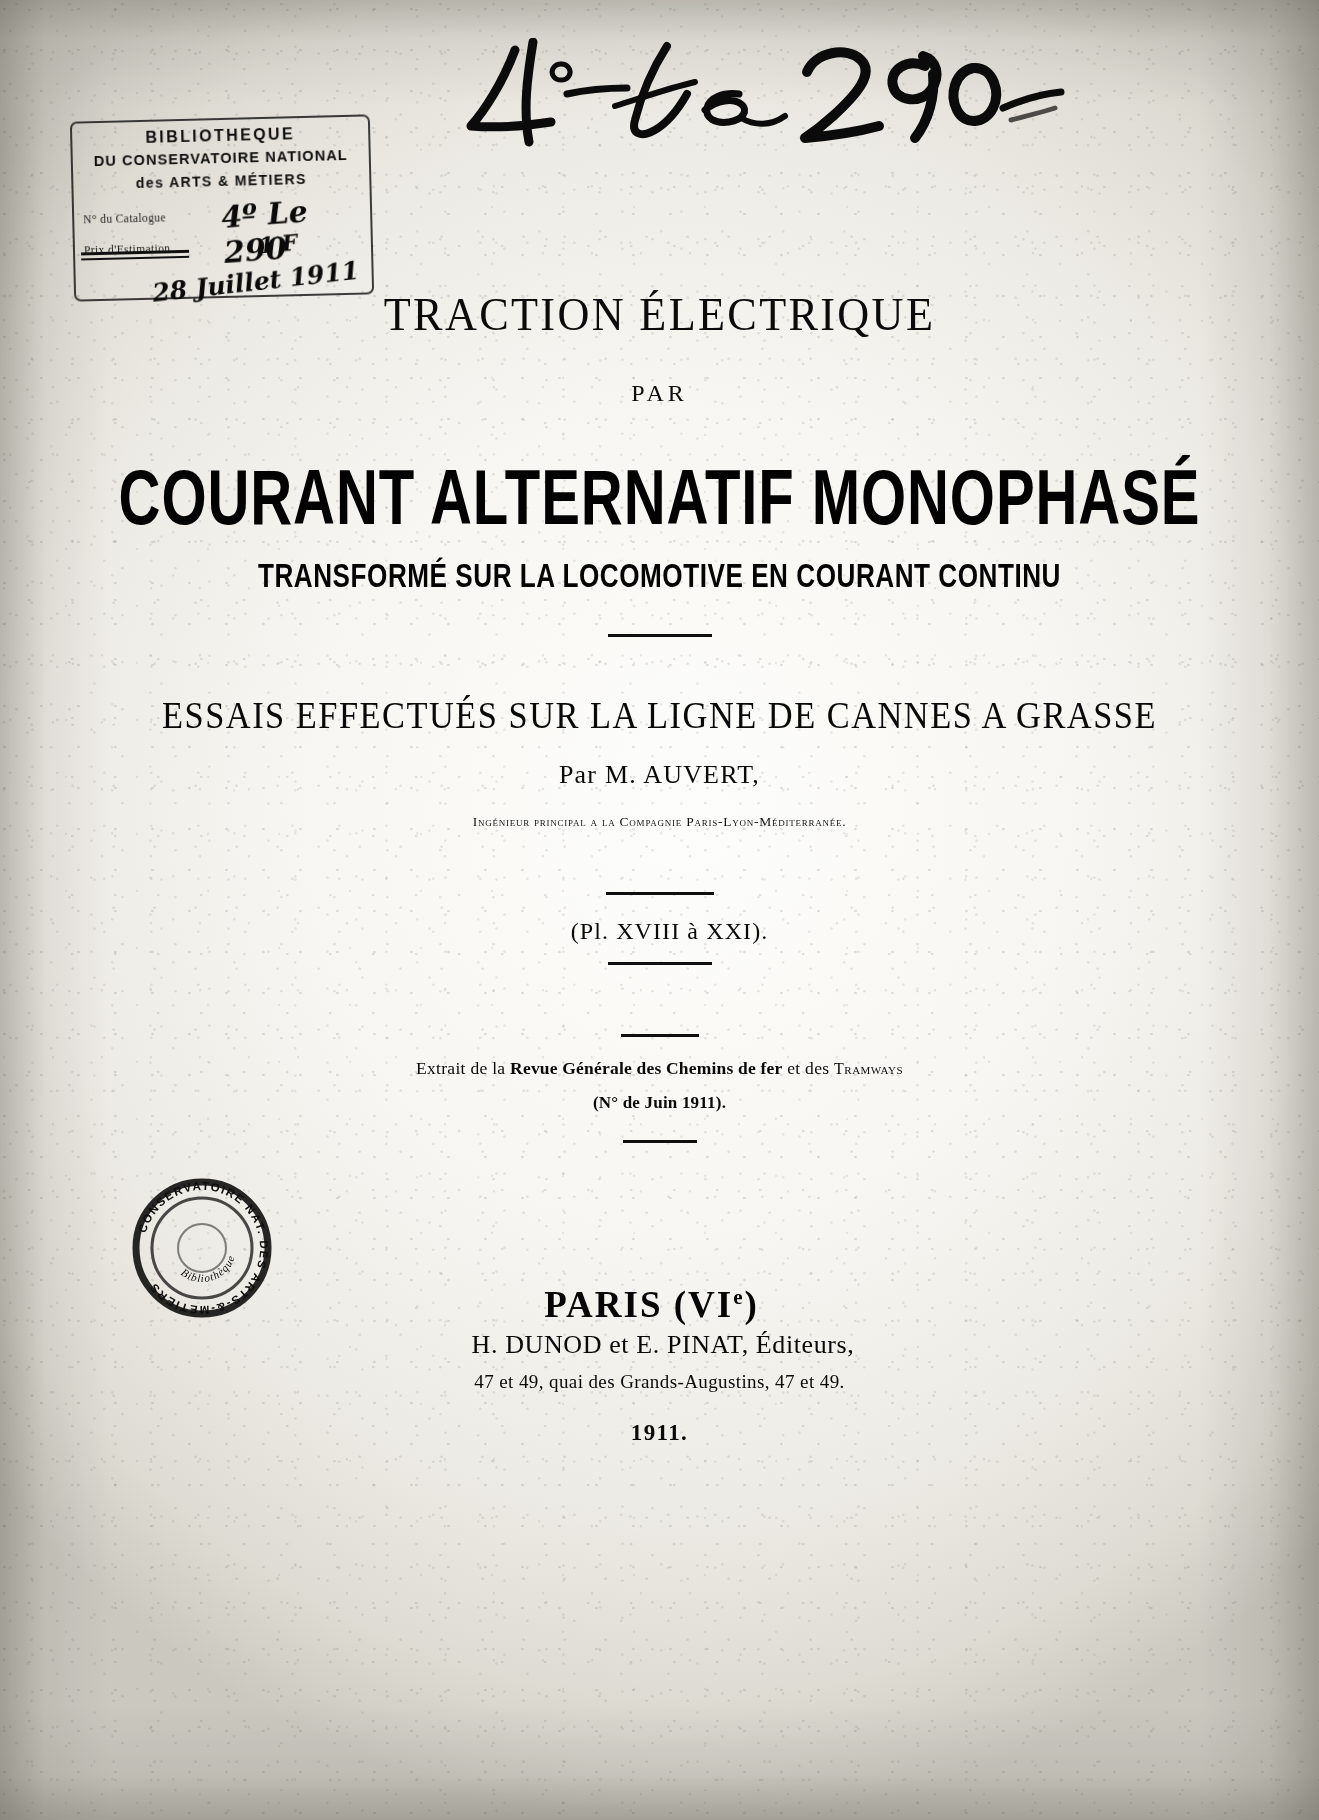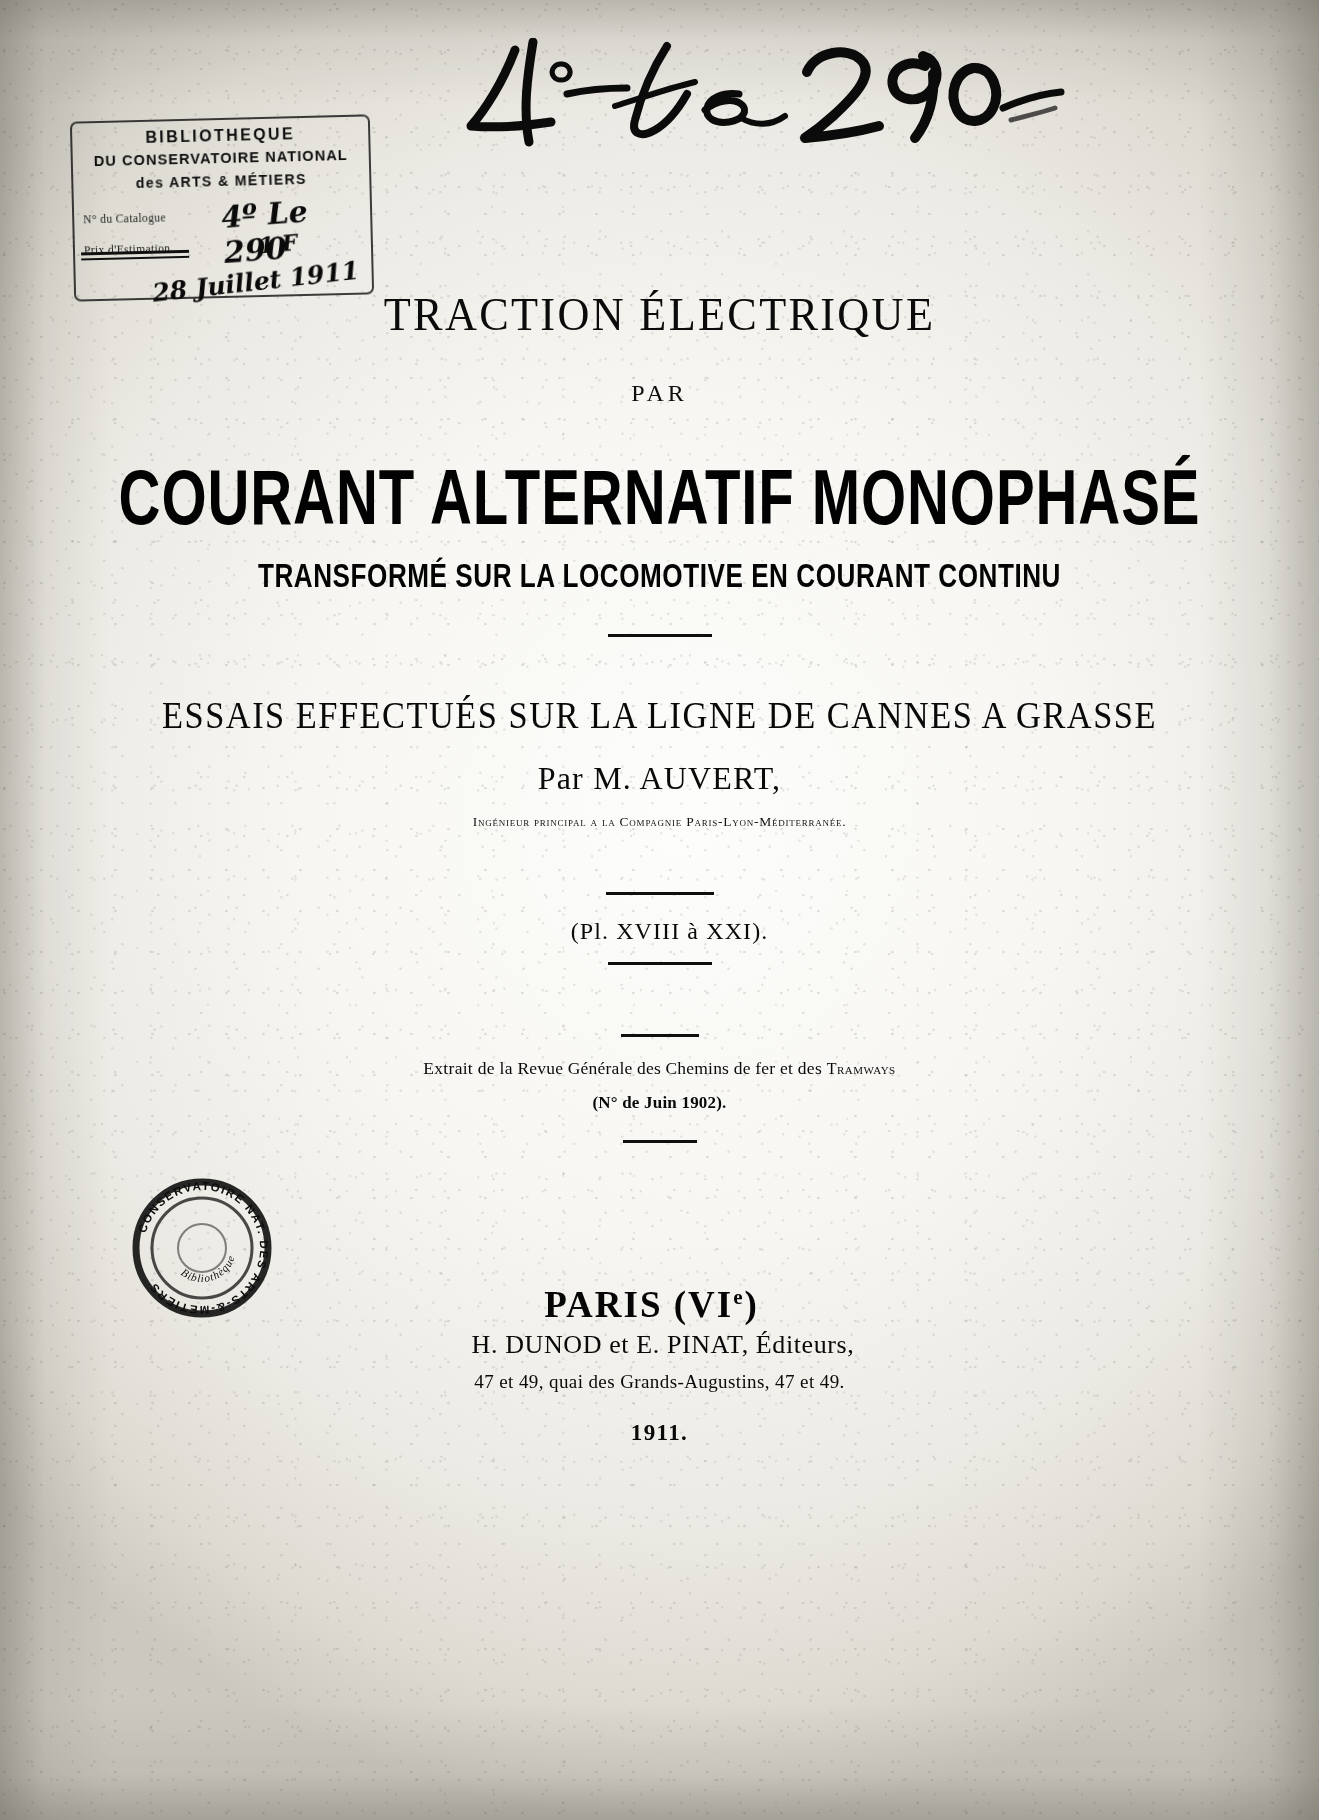--- a/index.html
+++ b/index.html
@@ -138,36 +138,36 @@
   #rule4{top:1034px;width:78px;}
   #rule5{top:1140px;width:74px;}
 
   #t-essais{
     position:absolute;left:0;right:0;top:694px;
     font-size:37px;letter-spacing:1.6px;color:#101010;
     transform:scaleX(.93);
   }
   #t-author{
     position:absolute;left:0;right:0;top:760px;
-    font-size:32px;letter-spacing:1.2px;color:#111;
+    font-size:26px;letter-spacing:1.2px;color:#111;
   }
   #t-affil{
     position:absolute;left:0;right:0;top:814px;
     font-size:13.5px;letter-spacing:.75px;color:#191919;
     font-variant:small-caps;
   }
   #t-plate{
     position:absolute;left:0;right:0;top:918px;
     font-size:24px;letter-spacing:1.1px;color:#111;padding-left:20px;
   }
   #t-extrait{
     position:absolute;left:0;right:0;top:1058px;
     font-size:17.5px;color:#111;letter-spacing:.3px;
   }
-  #t-extrait b{font-weight:400;letter-spacing:.2px;}
+  #t-extrait b{font-weight:700;letter-spacing:.2px;}
   #t-extrait .sc{font-variant:small-caps;font-size:16px;letter-spacing:.5px;}
   #t-numero{
     position:absolute;left:0;right:0;top:1093px;
     font-size:17px;color:#111;font-weight:700;letter-spacing:.2px;
   }
 
   #t-city{
     position:absolute;left:0;right:16px;top:1283px;
     font-size:37px;font-weight:700;letter-spacing:2px;color:#0d0d0d;
   }
@@ -279,21 +279,21 @@
     <div class="rule-s" id="rule2"></div>
 
     <div id="t-plate" class="center">(Pl. XVIII à XXI).</div>
 
     <div class="rule-s" id="rule3"></div>
 
     <div class="rule-s" id="rule4"></div>
 
     <div id="t-extrait" class="center"><span>Extrait de la </span><b>Revue Générale des Chemins de fer</b><span> et des </span><span class="sc">Tramways</span></div>
 
-    <div id="t-numero" class="center">(N° de Juin 1902).</div>
+    <div id="t-numero" class="center">(N° de Juin 1911).</div>
 
     <div class="rule-s" id="rule5"></div>
 
     <div id="t-city" class="center"><span>PARIS (VI</span><sup>e</sup><span>)</span></div>
 
     <div id="t-pub" class="center">H. DUNOD et E. PINAT, Éditeurs,</div>
 
     <div id="t-addr" class="center">47 et 49, quai des Grands-Augustins, 47 et 49.</div>
 
     <div id="t-year" class="center">1911.</div>

